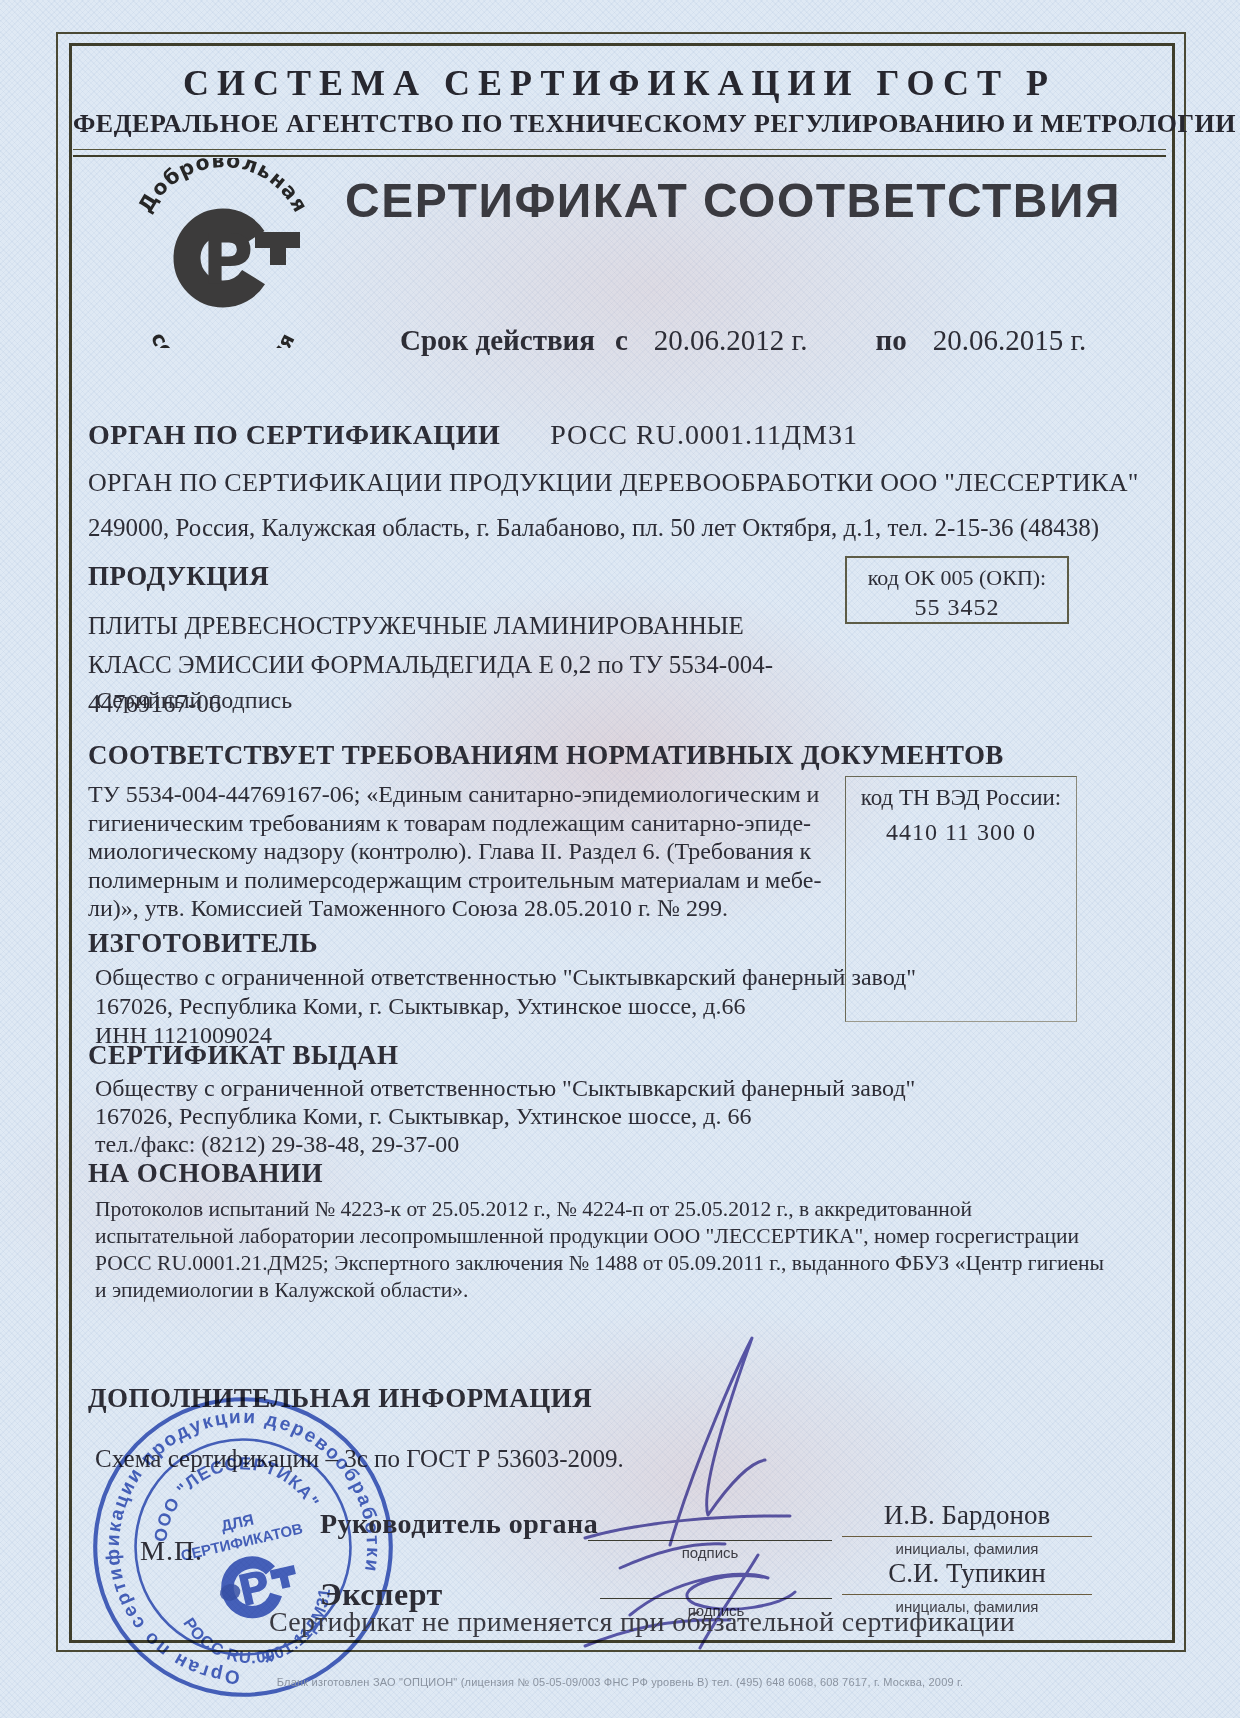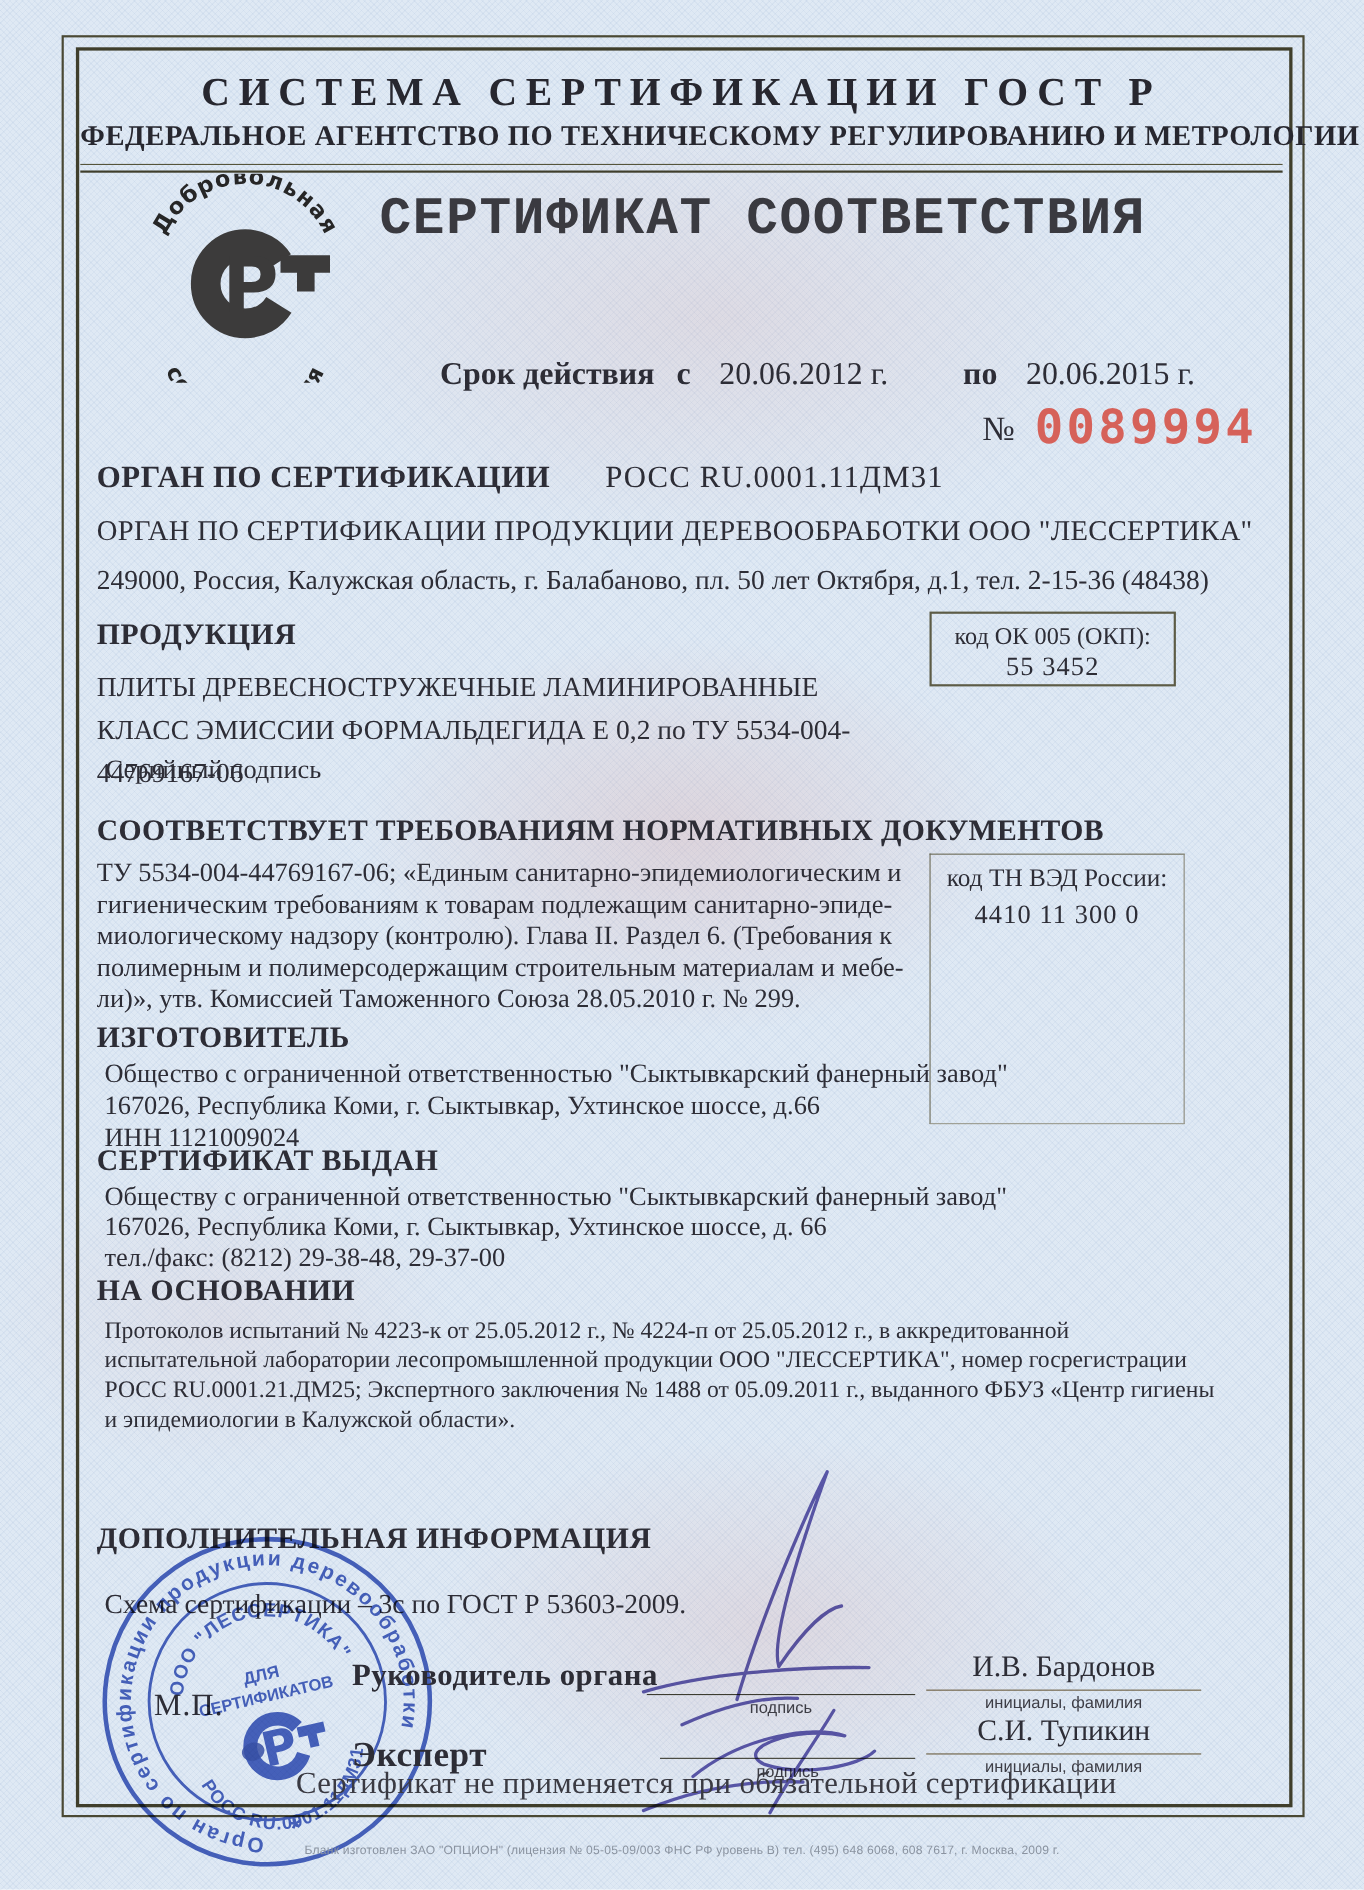--- a/index.html
+++ b/index.html
@@ -15,21 +15,21 @@
       repeating-linear-gradient(-45deg, rgba(105,140,190,0.07) 0 1px, rgba(0,0,0,0) 1px 4px),
       linear-gradient(#dfe9f4,#dfe9f4);
   }
   .abs{position:absolute;}
   .frame-outer{left:56px; top:32px; width:1126px; height:1616px; border:2px solid #4a4934;}
   .frame-inner{left:69px; top:43px; width:1100px; height:1594px; border:3px solid #3f3e2b;}
   .hdr-sep-a{left:73px; top:149px; width:1093px; border-top:1.5px solid #55543a;}
   .hdr-sep-b{left:73px; top:155px; width:1093px; border-top:2.5px solid #3f3e2b;}
   .hdr1{left:73px; top:62px; width:1093px; text-align:center; font-weight:bold; font-size:36px; letter-spacing:8px; color:#27272f; white-space:nowrap;}
   .hdr2{left:73px; top:109px; width:1093px; text-align:left; font-weight:bold; font-size:26px; letter-spacing:0.5px; color:#27272f; white-space:nowrap;}
-  .title{left:345px; top:173px; font-family:Liberation Mono, monospace; font-weight:bold; font-size:48px; letter-spacing:1.5px; color:#3a3a40; white-space:nowrap;}
+  .title{left:345px; top:173px; font-family:Liberation Sans, sans-serif; font-weight:bold; font-size:48px; letter-spacing:1.5px; color:#3a3a40; white-space:nowrap;}
   .cert-no{left:400px; top:266px; font-size:29px; white-space:nowrap;}
   .cert-no .val{margin-left:20px; letter-spacing:1px;}
   .validity{left:400px; top:324px; font-size:29px; white-space:nowrap;}
   .validity .lbl{font-weight:bold;margin-top:36px;}
   .validity .prep{font-weight:bold; margin-left:20px;}
   .validity .prep2{font-weight:bold; margin-left:68px;}
   .validity .date{margin-left:26px;}
   .form-no{left:893px; top:364px; white-space:nowrap;}
   .form-no .pfx{font-size:31px; color:#2d2d36;}
   .form-no .digits{font-family:"DejaVu Sans Mono",monospace; font-weight:bold; font-size:43px; letter-spacing:3px; color:#d6574d; margin-left:18px; vertical-align:-3px; opacity:.92;}
@@ -105,23 +105,20 @@
     </text>
   </svg>
 
   <div class="abs title">СЕРТИФИКАТ СООТВЕТСТВИЯ</div>
 
 
   <div class="abs validity">
     <span class="lbl">Срок действия</span><span class="prep">с</span><span class="date">20.06.2012 г.</span><span class="prep2">по</span><span class="date">20.06.2015 г.</span>
   </div>
 
-  <div class="abs form-no">
-    <span class="pfx">№</span><span class="digits">0089994</span>
-  </div>
 
   <div class="abs org-row">
     <span class="lbl">ОРГАН ПО СЕРТИФИКАЦИИ</span><span class="val">РОСС  RU.0001.11ДМ31</span>
   </div>
   <div class="abs org-name">ОРГАН ПО СЕРТИФИКАЦИИ ПРОДУКЦИИ ДЕРЕВООБРАБОТКИ ООО "ЛЕССЕРТИКА"</div>
   <div class="abs org-addr">249000, Россия, Калужская область, г. Балабаново, пл. 50 лет Октября, д.1, тел. 2-15-36 (48438)</div>
 
   <div class="abs lbl-product">ПРОДУКЦИЯ</div>
   <div class="abs product-desc">ПЛИТЫ ДРЕВЕСНОСТРУЖЕЧНЫЕ  ЛАМИНИРОВАННЫЕ
 КЛАСС  ЭМИССИИ  ФОРМАЛЬДЕГИДА Е 0,2  по ТУ 5534-004-44769167-06</div>

